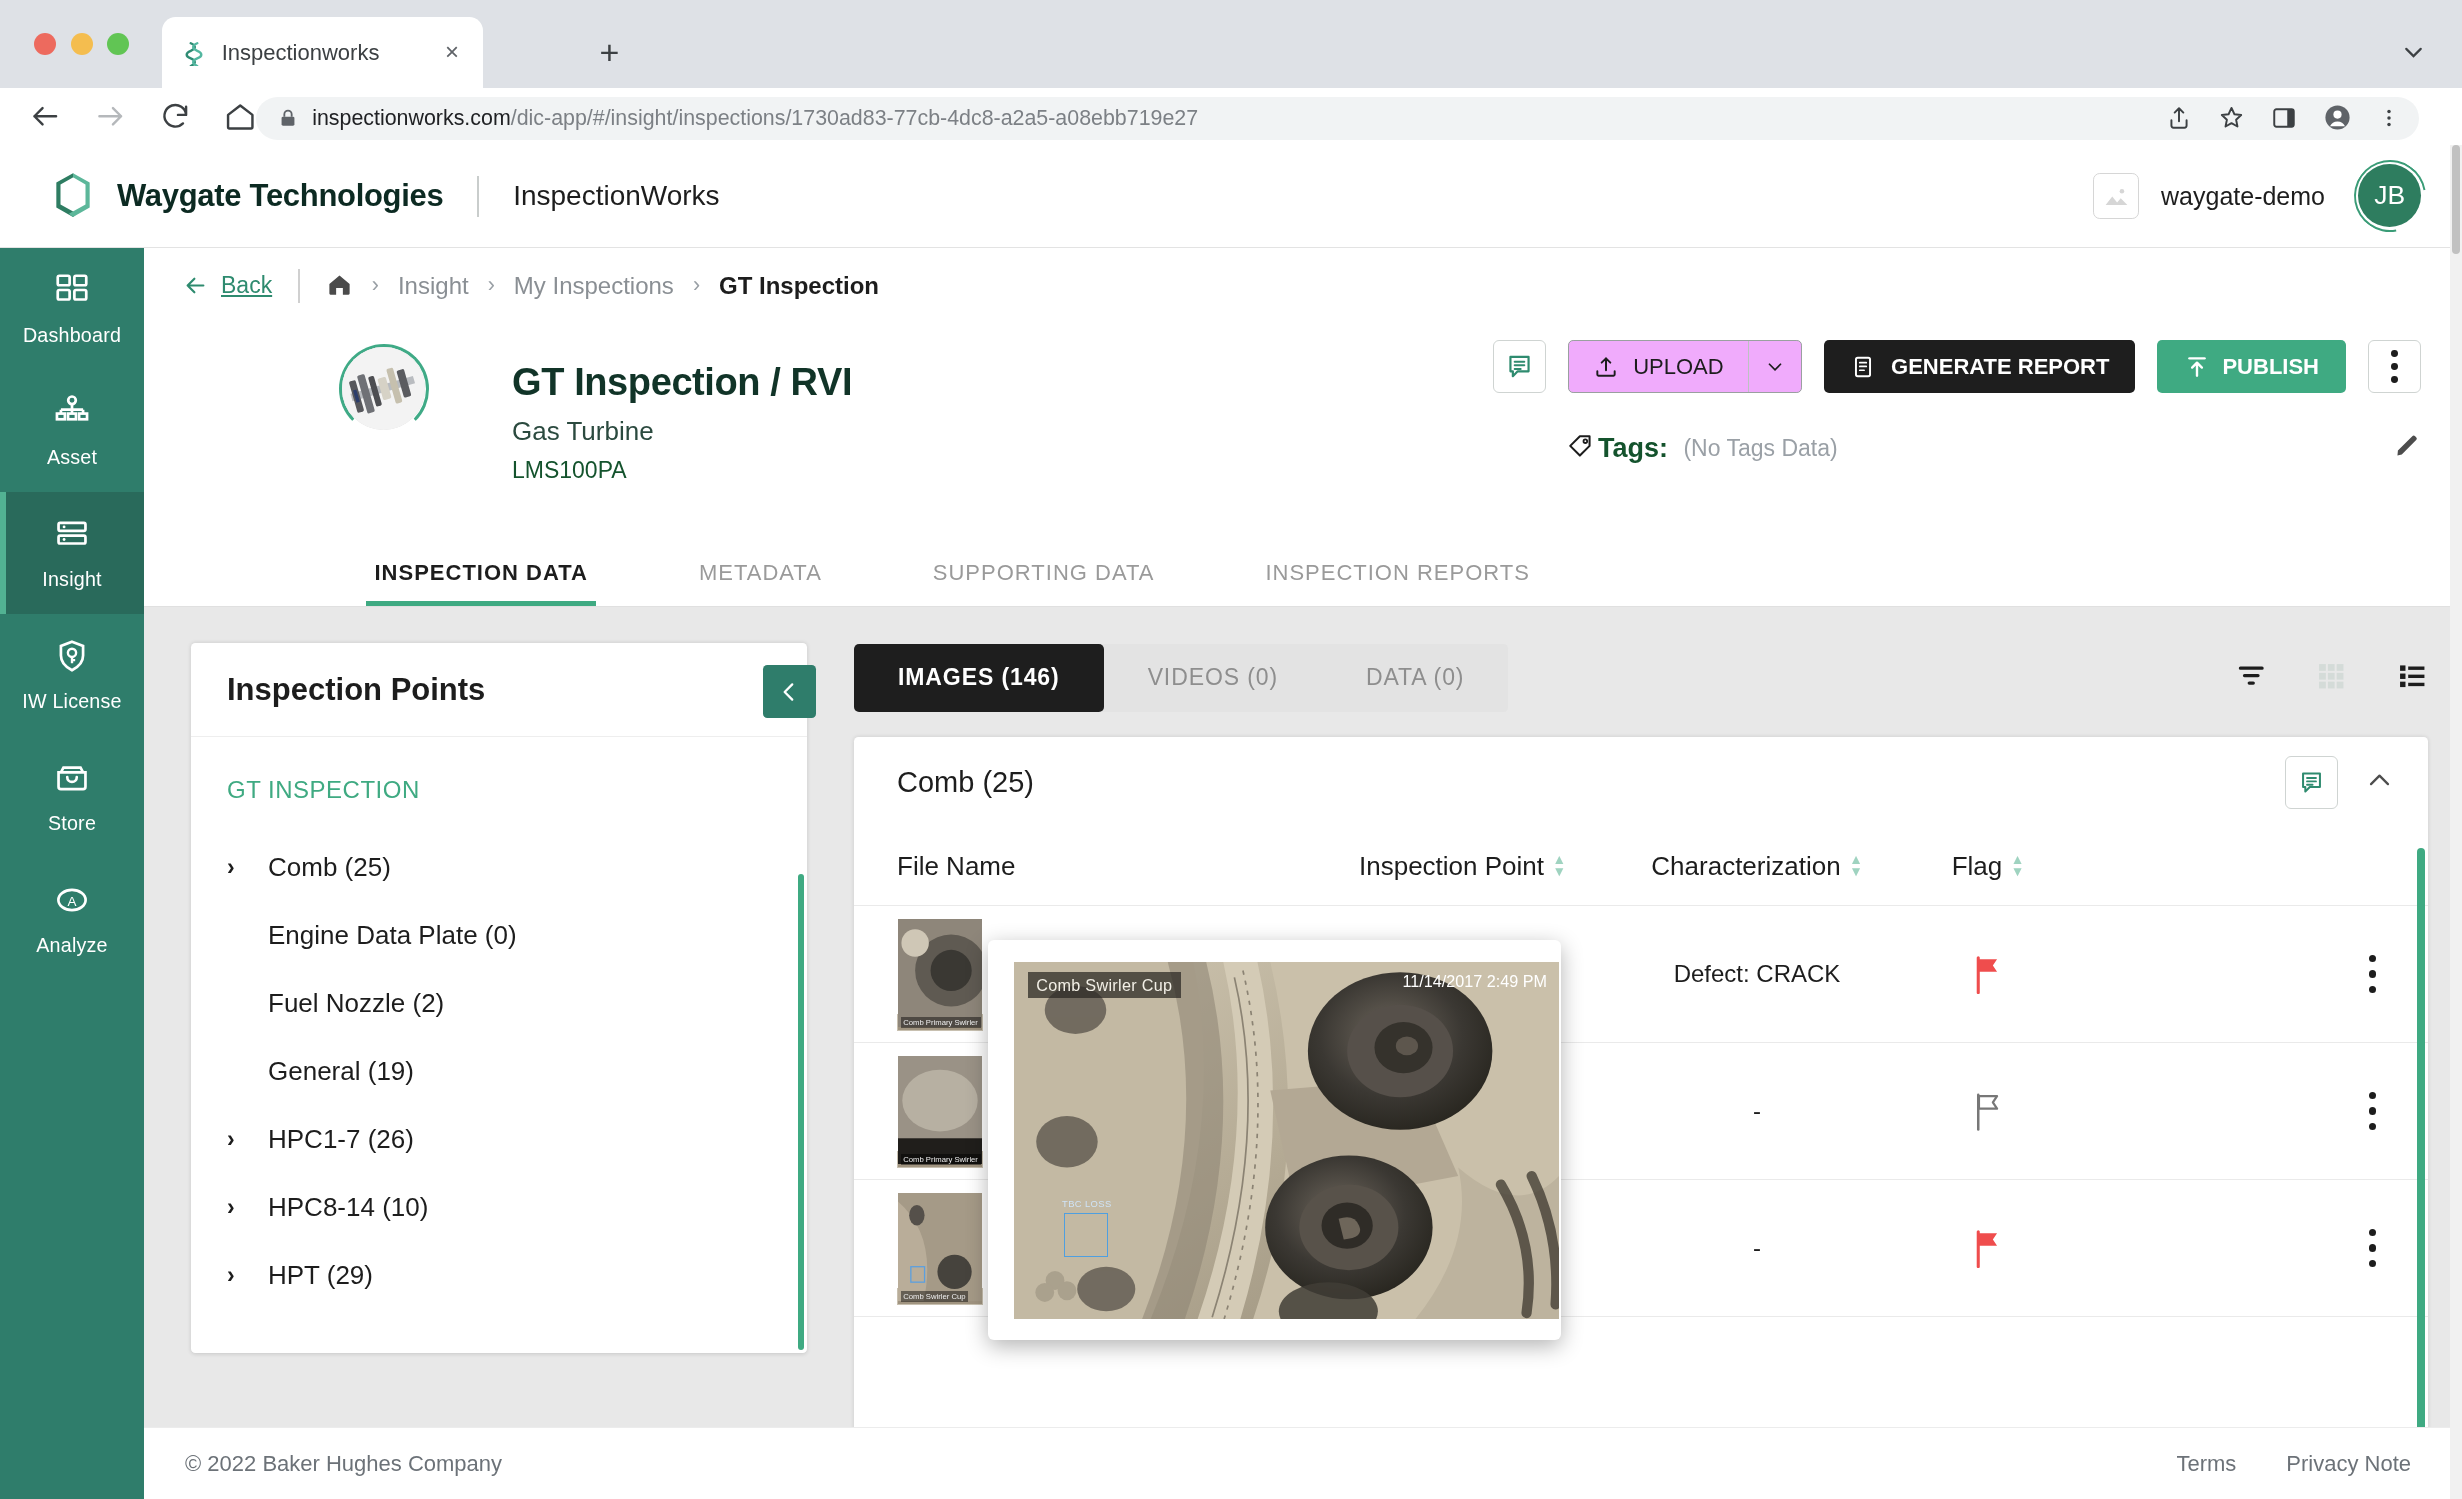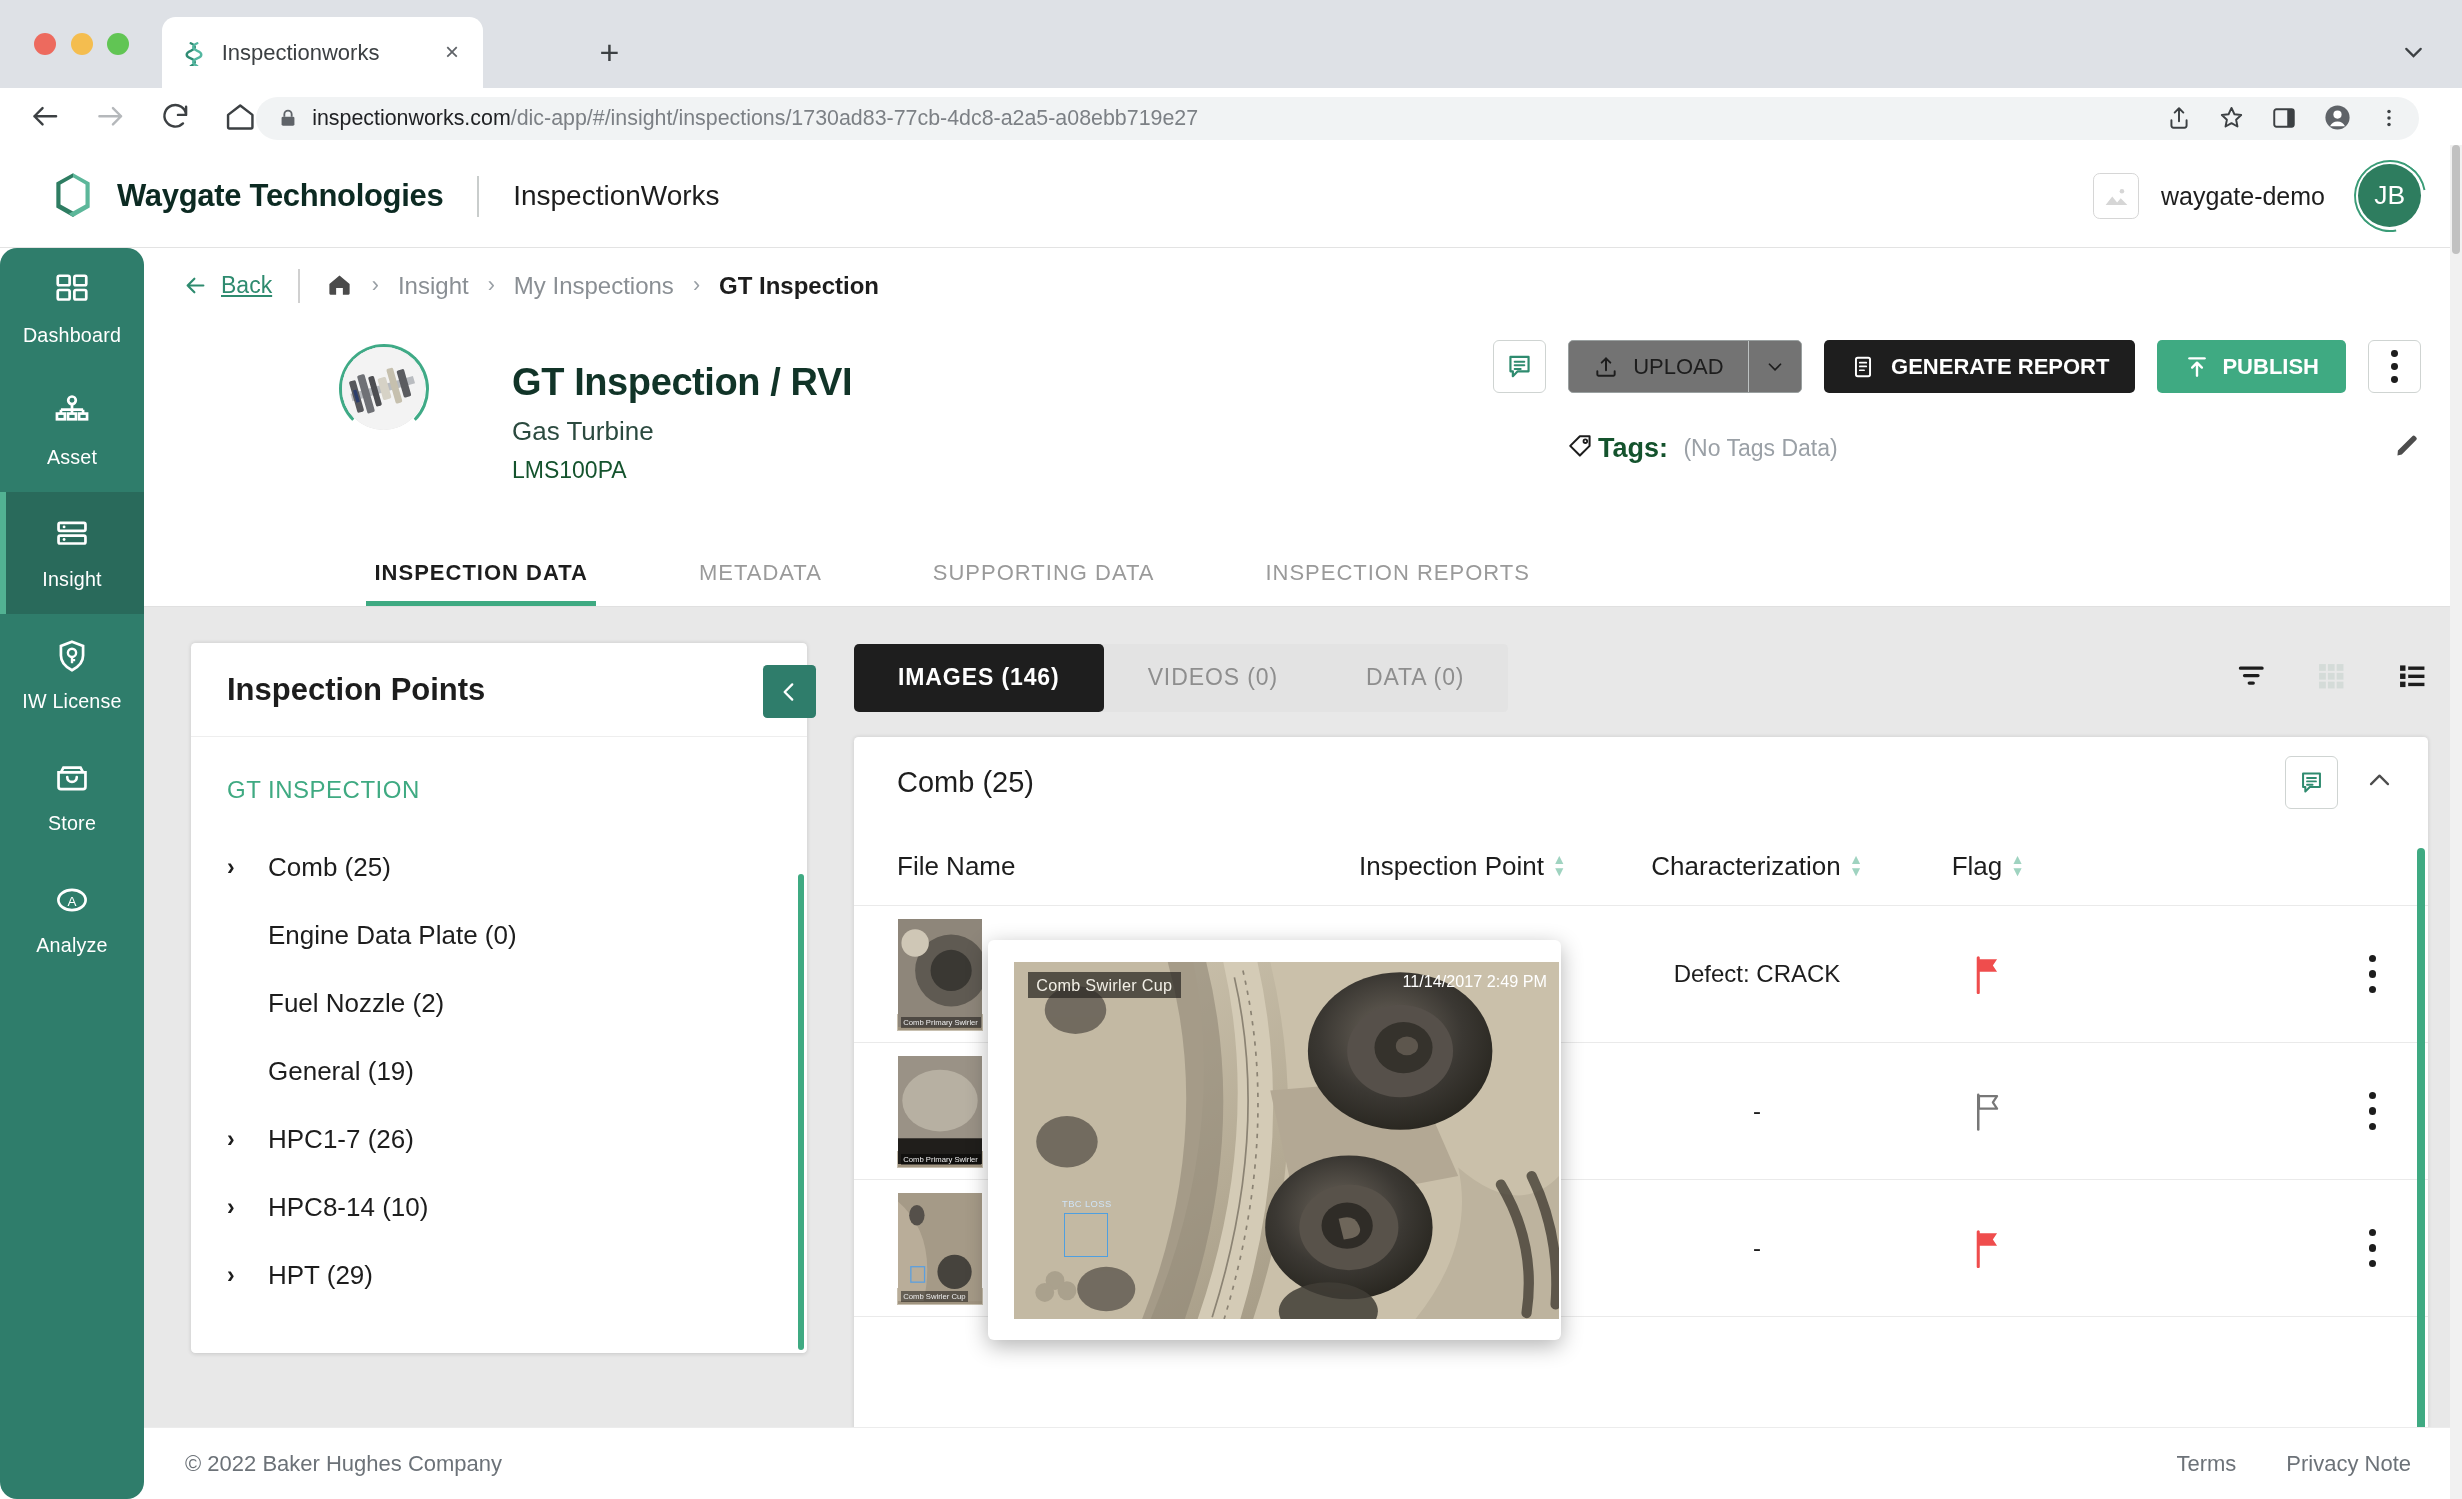--- a/index.html
+++ b/index.html
@@ -52,21 +52,21 @@
   .header-right { position:absolute; right:36px; display:flex; align-items:center; gap:29px; }
   .org-chip { display:flex; align-items:center; gap:22px; }
   .org-thumb { width:46px; height:46px; border:0.9px solid #d6d6d6; border-radius:6.8px; display:flex; align-items:center; justify-content:center; }
   .org-name { font-size:25px; color:#1d1d1d; }
   .avatar-wrap { position:relative; width:72px; height:72px; }
   .avatar-ring { position:absolute; inset:0; border:2.6px solid #3a9c77; border-radius:50%; border-right-color:transparent; transform:rotate(35deg); }
   .avatar { position:absolute; left:4.3px; top:4.3px; width:63px; height:63px; border-radius:50%;
             background:#2e7d5f; color:#fff; font-size:26.5px; display:flex; align-items:center; justify-content:center; }
 
   
-  .rail { position:absolute; left:0; top:248px; width:144px; bottom:0; background:#2f7d6b;border-radius:17px; }
+  .rail { position:absolute; left:0; top:248px; width:144px; bottom:0; background:#2f7d6b; }
   .rail-item { position:relative; height:122px; display:flex; flex-direction:column; align-items:center; justify-content:center; gap:12px; color:#fff; }
   .rail-item.active { background:#296a5b; }
   .rail-item.active::before { content:""; position:absolute; left:0; top:0; bottom:0; width:6px; background:#52b293; }
   .rail-label { font-size:19.7px; letter-spacing:0.2px; }
 
   
   .main { position:absolute; left:144px; top:248px; right:0; bottom:0; background:#e8e8e8; overflow:hidden; }
 
   .crumbbar { height:75px; background:#fff; display:flex; align-items:center; padding-left:38px; }
   .crumb-back { display:flex; align-items:center; gap:12px; color:#2e8b6f; }
@@ -82,21 +82,21 @@
                 border:3.4px solid #3faa86; border-bottom-color:transparent; overflow:hidden; }
   .asset-thumb { position:absolute; left:198px; top:24px; width:83px; height:83px; border-radius:50%; overflow:hidden; background:#dcdcdc; }
 
   .tt-wrap { position:absolute; left:221px; top:-8.5px; }
   .hname { font-size:38px; color:#113428; font-weight:bold; letter-spacing:-0.4px; }
   .hsub1 { font-size:26px; color:#2b4a3f; margin-top:12px; }
   .hsub2 { font-size:23px; color:#14532d; margin-top:10.3px; }
 
   .act-row { position:absolute; right:41px; top:17px; display:flex; align-items:center; gap:22px; }
   .icon-btn { width:53px; height:53px; border:0.9px solid #cfd4d2; border-radius:6px; background:#fff; display:flex; align-items:center; justify-content:center; }
-  .upload-grp { display:flex; height:53px; border:0.9px solid #9aa0a0; border-radius:5.1px; overflow:hidden; background:#737373; }
+  .upload-grp { display:flex; height:53px; border:0.9px solid #9aa0a0; border-radius:5.1px; overflow:hidden; background:#f0abfc; }
   .upload-main { display:flex; align-items:center; gap:13.7px; padding:0 24px; font-size:22px; color:#1d1d1d; }
   .upload-caret { width:53px; border-left:0.9px solid #bdc2c2; display:flex; align-items:center; justify-content:center; }
   .btn-dark { height:53px; background:#1e1e1e; color:#fff; border-radius:5.1px; display:flex; align-items:center; gap:15.4px; padding:0 26px; font-size:22px; font-weight:bold; }
   .btn-green { height:53px; background:#3faa82; color:#fff; border-radius:5.1px; display:flex; align-items:center; gap:12px; padding:0 27px; font-size:22px; font-weight:bold; }
   .kebab-btn { width:53px; height:53px; border:0.9px solid #cfd4d2; border-radius:6px; background:#fff; display:flex; flex-direction:column; align-items:center; justify-content:center; gap:6px; }
   .kebab-btn i { width:6.8px; height:6.8px; border-radius:50%; background:#1d1d1d; display:block; }
 
   .tags-row { position:absolute; right:41px; top:109px; width:855px; display:flex; align-items:center; }
   .tags-label { font-size:27px; font-weight:bold; color:#14532d; margin-left:3px; }
   .tags-empty { font-size:23px; color:#9aa0a6; margin-left:15.4px; }

